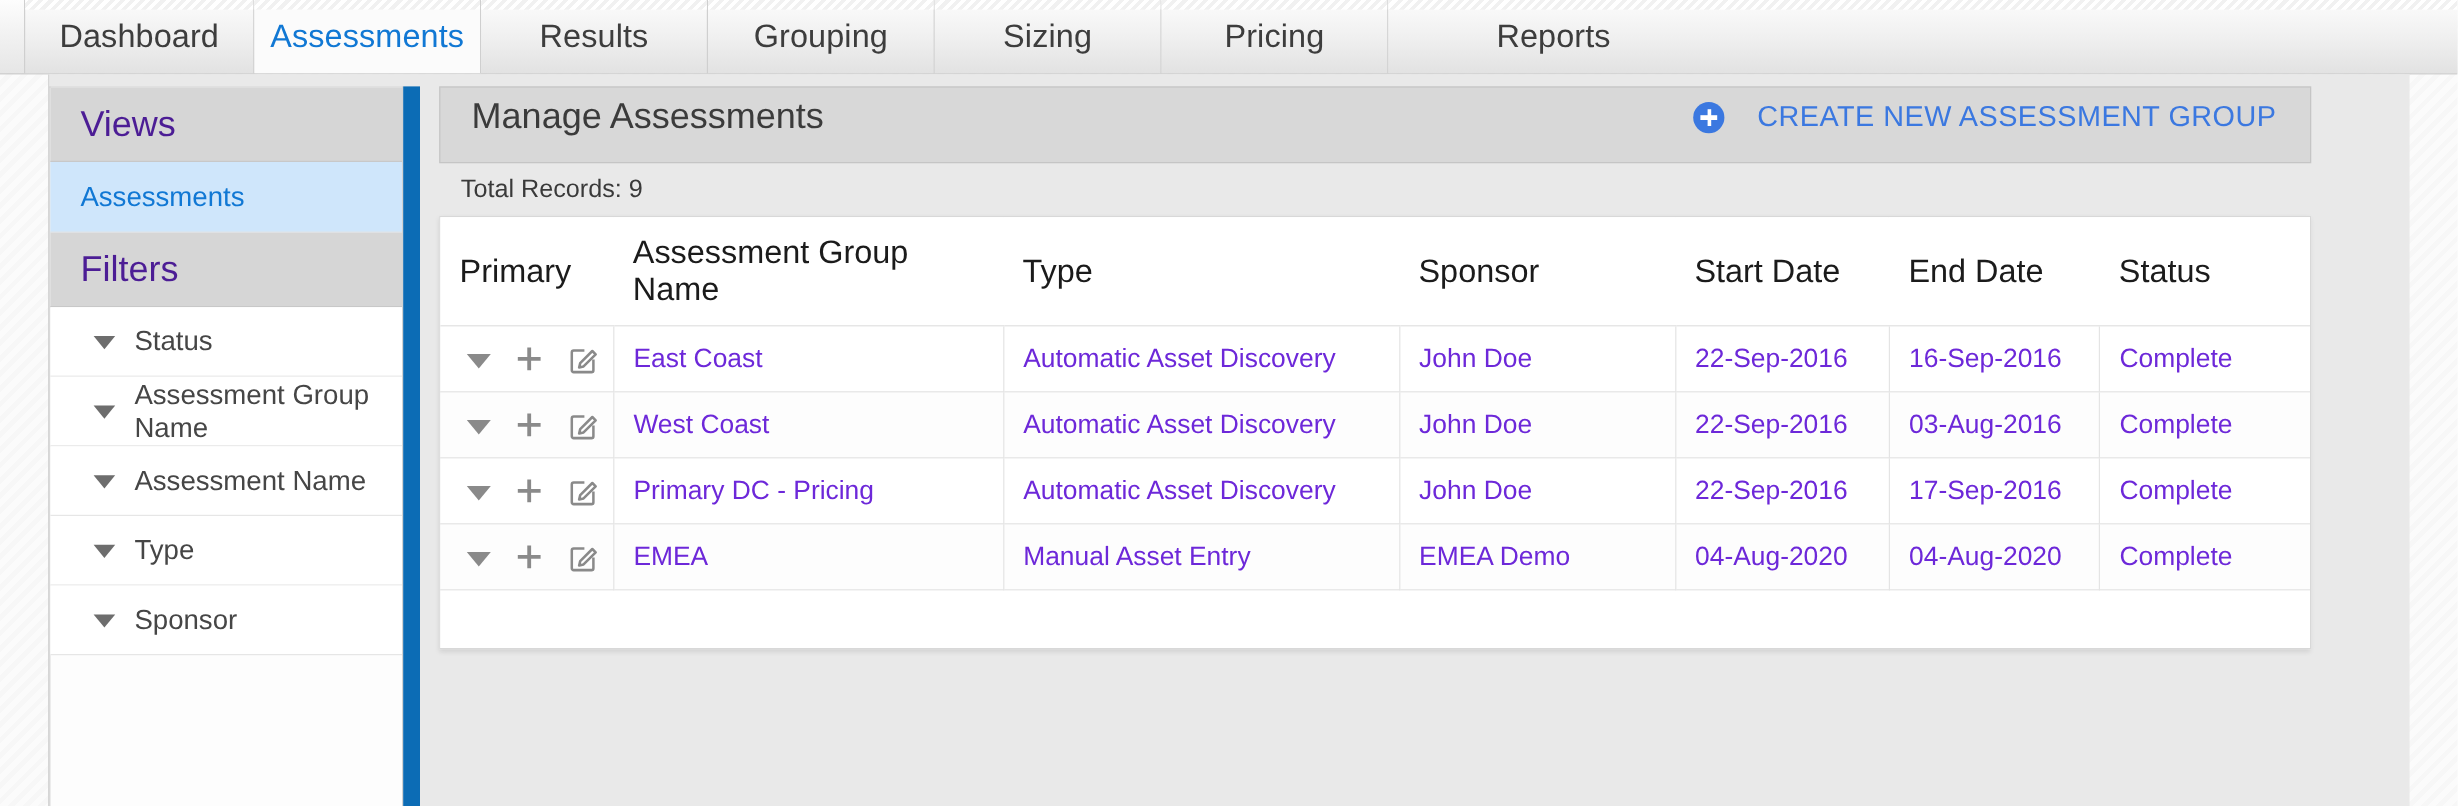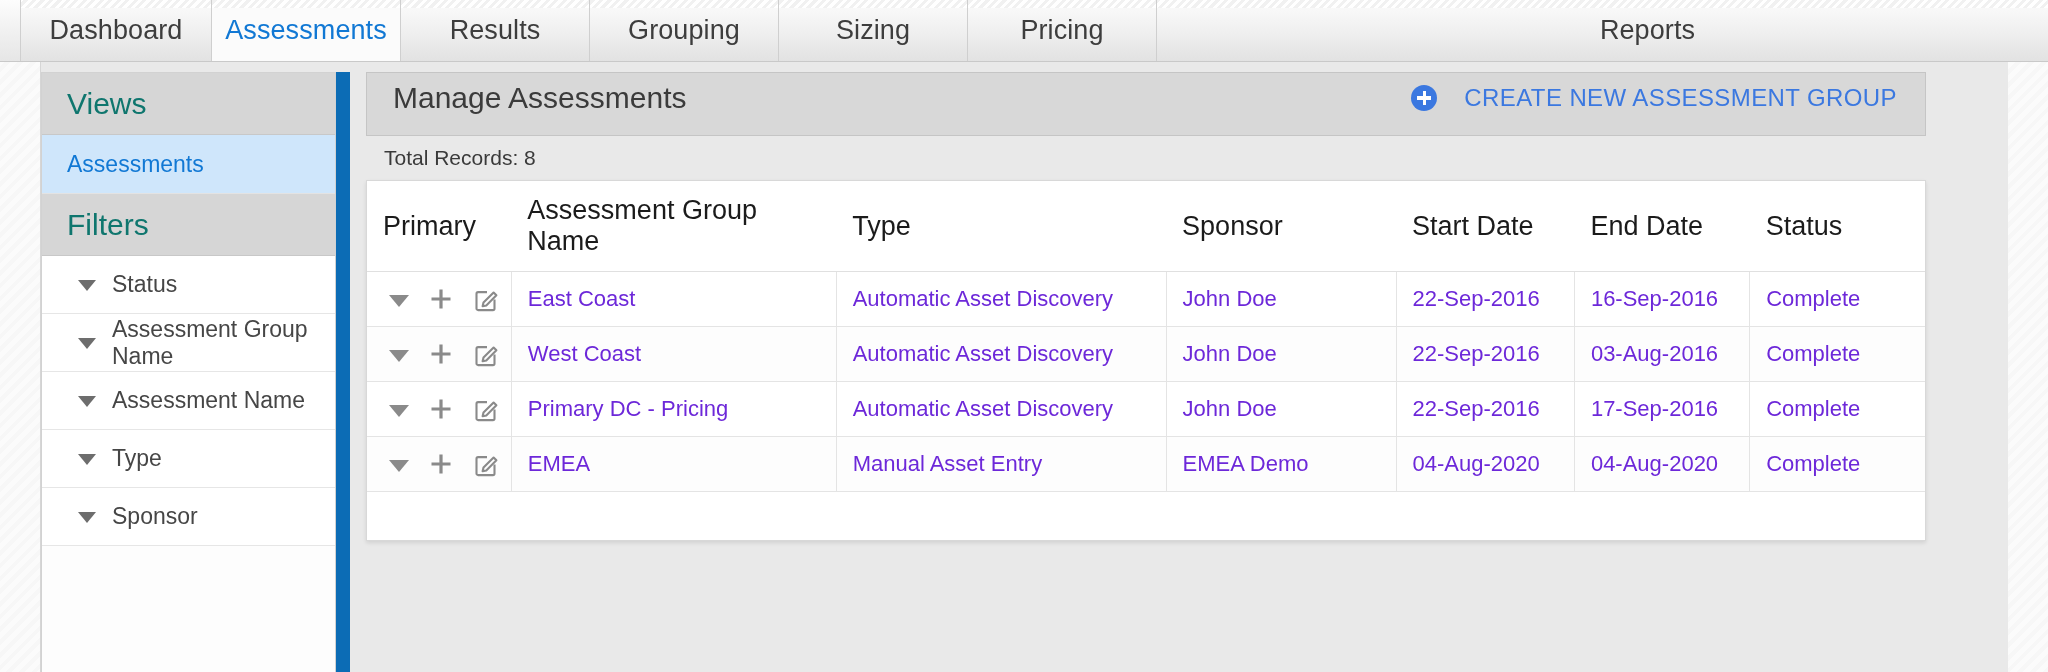--- a/index.html
+++ b/index.html
@@ -53,21 +53,21 @@
     background: repeating-linear-gradient(-45deg,
         #ffffff 0px, #ffffff 3px,
         #f1f1f1 3px, #f1f1f1 6px);
   }
   .tab.first { width: 192px; border-left: 1px solid #cfcfcf; }
   .tab.active {
     background: #fbfbfb;
     color: #1178d4;
     border-right: 1px solid #cfcfcf;
   }
-  .tab.last { flex: 1 1 auto; justify-content: center; padding-left: 90px; border-right: none; }
+  .tab.last { flex: 1 1 auto; justify-content: flex-start; padding-left: 90px; border-right: none; }
 
   
   .body-wrap {
     position: absolute;
     left: 40px; top: 62px;
     width: 1968px; height: 610px;
     background: #e9e9e9;
     border-left: 1px solid #d6d6d6;
   }
 
@@ -81,21 +81,21 @@
     border: 1px solid #d2d2d2;
     border-bottom: none;
   }
   .side-header {
     height: 62px;
     background: #d6d6d6;
     display: flex;
     align-items: center;
     padding-left: 25px;
     font-size: 30px;
-    color: #0f766e;
+    color: #4c1d95;
     border-bottom: 1px solid #c8c8c8;
   }
   .side-item {
     height: 59px;
     display: flex;
     align-items: center;
     padding-left: 25px;
     font-size: 23px;
     color: #444;
     background: #ffffff;
@@ -317,21 +317,21 @@
     <div class="main">
 
       <div class="panel-header">
         <div class="panel-title">Manage Assessments</div>
         <div class="create-btn">
           <span class="plus-circle"></span>
           <span>CREATE NEW ASSESSMENT GROUP</span>
         </div>
       </div>
 
-      <div class="total-records">Total Records: 8</div>
+      <div class="total-records">Total Records: 9</div>
 
       <div class="table-card">
         <table>
           <colgroup>
             <col style="width:140px">
             <col style="width:315px">
             <col style="width:320px">
             <col style="width:223px">
             <col style="width:173px">
             <col style="width:170px">

